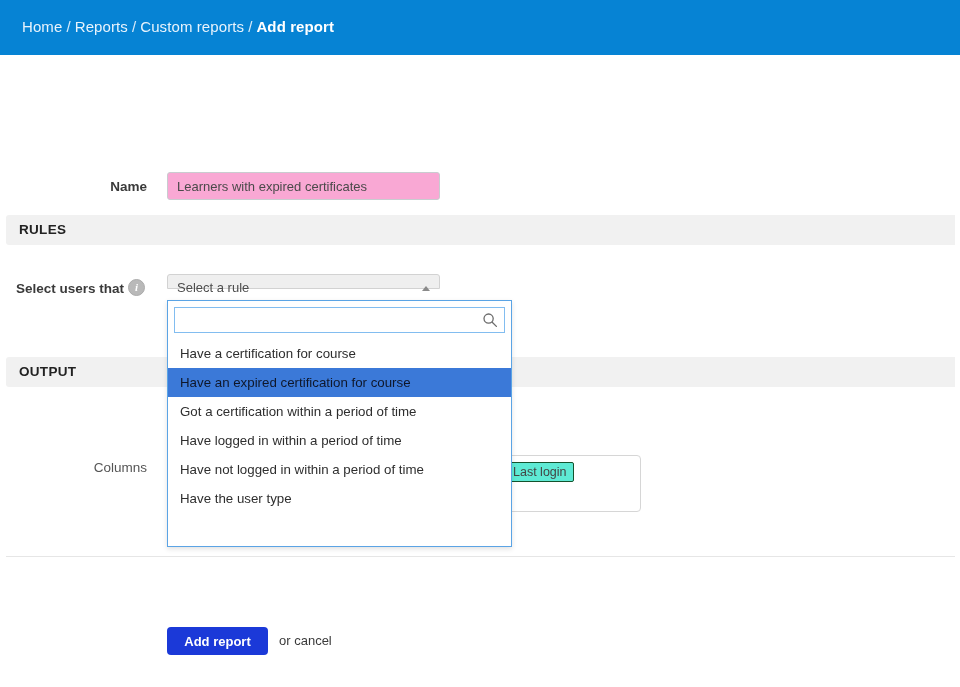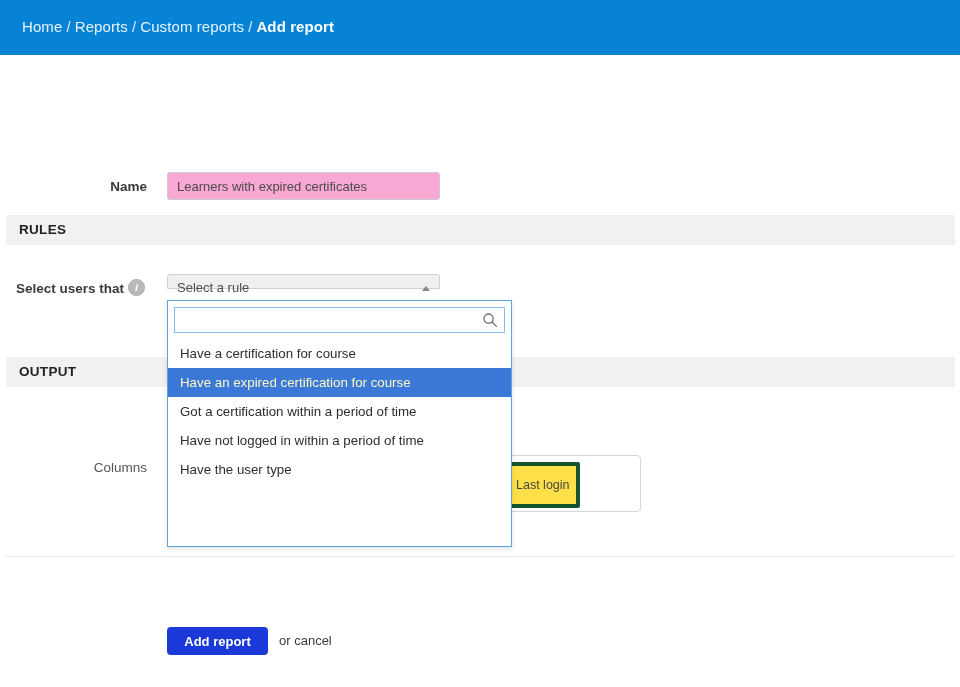--- a/index.html
+++ b/index.html
@@ -119,24 +119,24 @@
     left: 419px; top: 365px;
     width: 222px; height: 57px;
     box-sizing: border-box;
     border: 1px solid #d6d6d6;
     border-radius: 4px;
     background: #ffffff;
   }
   .tag-chip {
     position: absolute;
     left: 86px; top: 6px;
-    background: #fde047;
-    border: 4px solid #14532d;
+    background: #5eead4;
+    border: 1px solid #14532d;
     border-radius: 2px;
-    padding: 12px 6px;
+    padding: 2px 6px;
     font-size: 12.5px;
     color: #444444;
     white-space: nowrap;
   }
 
   .divider {
     position: absolute;
     left: 6px; top: 466px;
     width: 949px; height: 1px;
     background: #e6e6e6;
@@ -214,21 +214,21 @@
     height: 29px;
     line-height: 29px;
     padding-left: 12px;
     font-size: 13.3px;
     color: #2e2e2e;
     white-space: nowrap;
     box-sizing: border-box;
   }
   .dd-item.selected {
     background: #3b79d8;
-    color: #fef9c3;
+    color: #0f172a;
   }
 
   
   .add-report-btn {
     position: absolute;
     left: 167px; top: 537px;
     width: 101px; height: 28px;
     background: #1b39d8;
     border: none;
     border-radius: 4px;
@@ -293,20 +293,21 @@
         <svg width="16" height="16" viewBox="0 0 16 16" fill="none" stroke="#6b6b6b" stroke-width="1.3">
           <circle cx="6.6" cy="6.6" r="4.6"></circle>
           <line x1="10.2" y1="10.2" x2="14.4" y2="14.4" stroke-linecap="round"></line>
         </svg>
       </span>
     </div>
     <div class="dd-list">
       <div class="dd-item">Have a certification for course</div>
       <div class="dd-item selected">Have an expired certification for course</div>
       <div class="dd-item">Got a certification within a period of time</div>
+      <div class="dd-item">Have logged in within a period of time</div>
       <div class="dd-item">Have not logged in within a period of time</div>
       <div class="dd-item">Have the user type</div>
     </div>
   </div>
 
   <button class="add-report-btn">Add report</button>
   <div class="or-cancel"><span>or </span><a class="cancel-link" href="#">cancel</a></div>
 
 </div>
 

